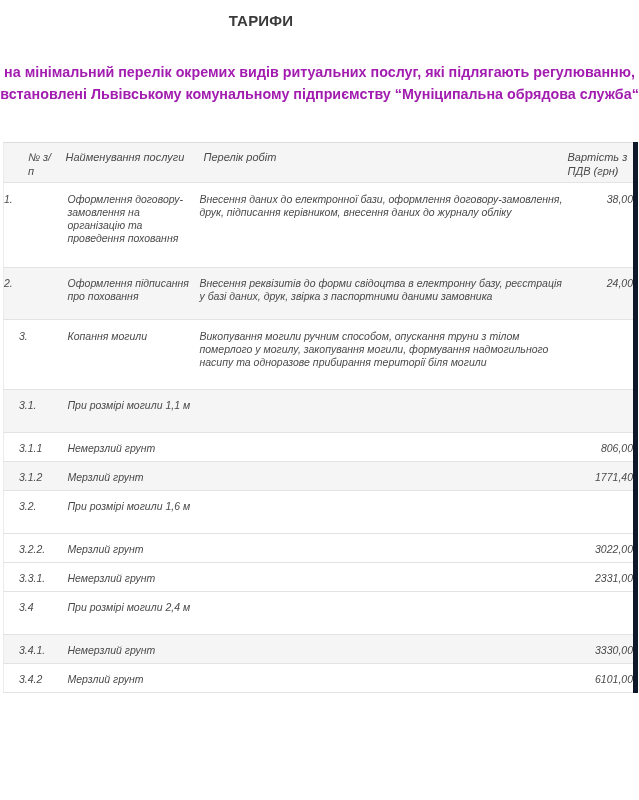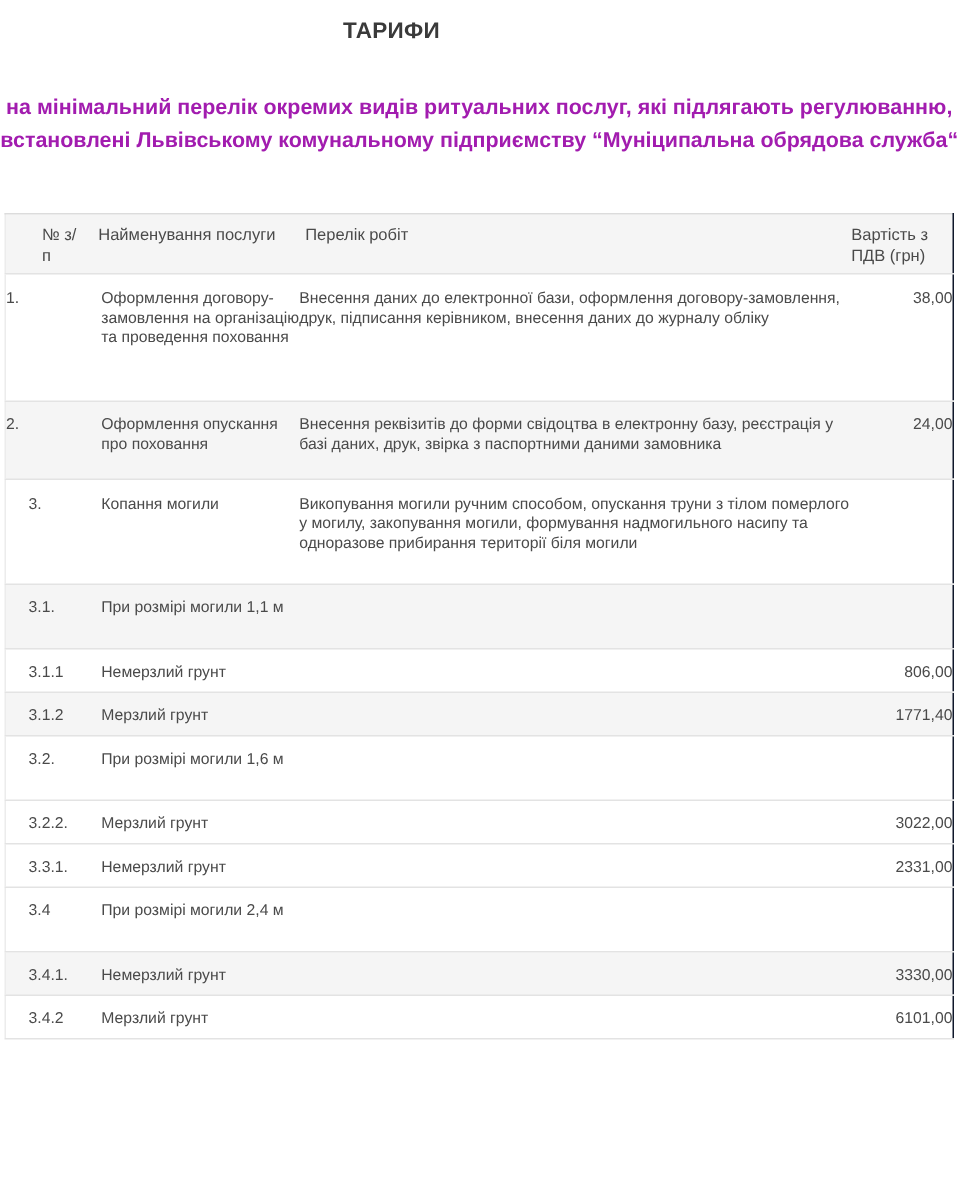--- a/index.html
+++ b/index.html
@@ -45,21 +45,22 @@
     left: 3px;
     width: 632px;
     border-collapse: collapse;
     table-layout: fixed;
     font-family: "Liberation Sans", "DejaVu Sans", sans-serif;
     font-size: 10.5px;
     line-height: 13px;
     color: #4a4a4a;
     border-top: 1px solid #dcdcdc;
     border-left: 1px solid #ececec;
-    border-right: 1px solid #0f172a;
+    border-right: 5px solid #0f172a;
+    font-style: italic;
   }
   table.tariffs td, table.tariffs th {
     border-bottom: 1px solid #e3e3e3;
     vertical-align: top;
     padding: 0;
     font-weight: normal;
     text-align: left;
   }
   col.c-num { width: 52px; }
   col.c-name { width: 144px; }
@@ -113,21 +114,21 @@
   </thead>
   <tbody>
     <tr class="white r-big">
       <td class="num">1.</td>
       <td class="name deep">Оформлення договору-замовлення на організацію та проведення поховання</td>
       <td class="works">Внесення даних до електронної бази, оформлення договору-замовлення, друк, підписання керівником, внесення даних до журналу обліку</td>
       <td class="price left">38,00</td>
     </tr>
     <tr class="gray r-mid">
       <td class="num">2.</td>
-      <td class="name deep">Оформлення опускання про поховання</td>
+      <td class="name deep">Оформлення підписання про поховання</td>
       <td class="works">Внесення реквізитів до форми свідоцтва в електронну базу, реєстрація у базі даних, друк, звірка з паспортними даними замовника</td>
       <td class="price">24,00</td>
     </tr>
     <tr class="white r-3">
       <td class="num indent">3.</td>
       <td class="name deep">Копання могили</td>
       <td class="works">Викопування могили ручним способом, опускання труни з тілом померлого у могилу, закопування могили, формування надмогильного насипу та одноразове прибирання території біля могили</td>
       <td class="price"></td>
     </tr>
     <tr class="gray r-sz">

